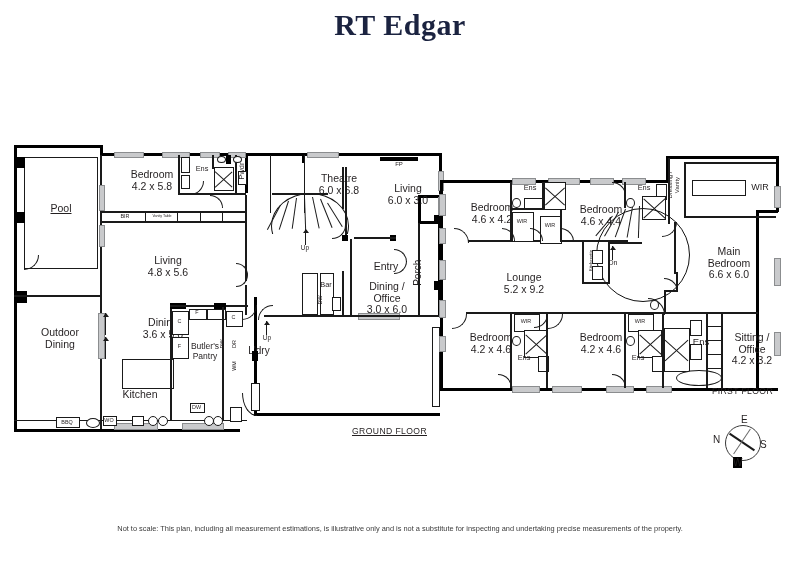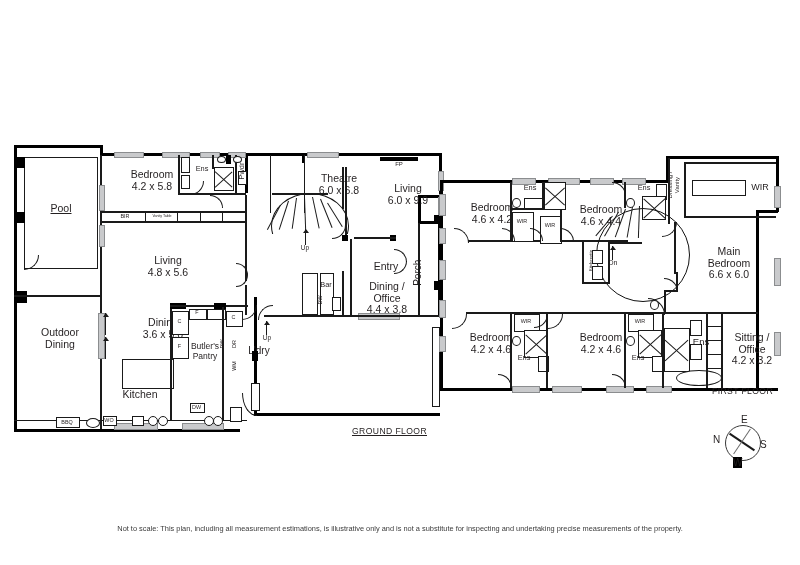--- a/index.html
+++ b/index.html
@@ -75,20 +75,21 @@
   #compass .n{left:0px;top:21px;}
   #compass .e{left:28px;top:1px;}
   #compass .s{left:47px;top:26px;}
   #compass .w{left:20px;top:44px;}
 </style>
 </head>
 <body>
 
 <div class="page">
 
+  <div id="brand-logo">RT Edgar</div>
 
   <div class="plan" id="ground-plan" style="left:14px;top:145px;width:425px;height:290px;">
 
     <div class="w" style="left:0;top:0;width:3px;height:287px;"></div>
     <div class="w" style="left:0;top:284px;width:226px;height:3px;"></div>
     <div class="w" style="left:0;top:0;width:88px;height:3px;"></div>
     <div class="w" style="left:86px;top:0;width:3px;height:10px;"></div>
     <div class="w" style="left:86px;top:8px;width:145px;height:2.5px;"></div>
     <div class="w" style="left:231px;top:8px;width:2.5px;height:40px;"></div>
     <div class="w" style="left:231px;top:8px;width:60px;height:2.5px;"></div>
@@ -241,41 +242,41 @@
     <div class="st" style="left:313px;top:58px;height:28px;transform:rotate(-32deg);transform-origin:50% 0;"></div>
     <div class="wt" style="left:258px;top:48px;width:56px;height:1.5px;"></div>
     <div class="uparrow" style="left:291px;top:84px;height:16px;"></div>
     <div class="lbl xs" style="left:281px;top:100px;width:20px;font-size:6.5px;">Up</div>
     <div class="doorR" style="left:318px;top:80px;width:13px;height:13px;"></div>
     <div class="wt" style="left:331px;top:64px;width:2px;height:30px;"></div>
     <div class="post" style="left:328px;top:90px;width:6px;height:6px;"></div>
 
     <div class="lbl" style="left:352px;top:38px;width:84px;">
       <span class="d">Living</span>
-      <span class="d">6.0 x 9.9</span>
+      <span class="d">6.0 x 3.0</span>
     </div>
     <div class="post" style="left:366px;top:12px;width:38px;height:4px;"></div>
     <div class="lbl xs" style="left:368px;top:16px;width:34px;font-size:6px;">FP</div>
     <div class="win" style="left:424px;top:26px;width:4px;height:18px;"></div>
     <div class="win" style="left:424px;top:52px;width:4px;height:16px;"></div>
     <div class="post" style="left:376px;top:90px;width:6px;height:6px;"></div>
     <div class="wt" style="left:340px;top:92px;width:42px;height:2px;"></div>
 
     <div class="lbl" style="left:348px;top:116px;width:48px;">Entry</div>
     <div class="doorTR" style="left:380px;top:104px;width:12px;height:12px;"></div>
     <div class="doorR" style="left:380px;top:116px;width:12px;height:12px;"></div>
     <div class="lbl rot90" style="left:382px;top:122px;width:44px;font-size:10px;">Porch</div>
     <div class="wt" style="left:404px;top:78px;width:2px;height:92px;"></div>
     <div class="post" style="left:420px;top:70px;width:8px;height:9px;"></div>
     <div class="post" style="left:420px;top:136px;width:8px;height:9px;"></div>
 
     <div class="lbl" style="left:340px;top:136px;width:66px;">
       <span class="d">Dining /</span>
       <span class="d">Office</span>
-      <span class="d">4.4 x 3.8</span>
+      <span class="d">3.0 x 6.0</span>
     </div>
     <div class="wt" style="left:336px;top:94px;width:2px;height:76px;"></div>
     <div class="win" style="left:344px;top:168px;width:40px;height:5px;"></div>
 
     <div class="box" style="left:288px;top:128px;width:14px;height:40px;"></div>
     <div class="box" style="left:306px;top:128px;width:12px;height:40px;"></div>
     <div class="lbl sm" style="left:302px;top:136px;width:20px;">Bar</div>
     <div class="lbl xs rot90" style="left:296px;top:152px;width:20px;">DW</div>
     <div class="box" style="left:318px;top:152px;width:7px;height:12px;"></div>
     <div class="wt" style="left:328px;top:126px;width:2px;height:44px;"></div>
@@ -367,20 +368,24 @@
     <div class="uparrow" style="left:172px;top:96px;height:14px;"></div>
     <div class="lbl xs" style="left:163px;top:110px;width:20px;font-size:7px;">Dn</div>
 
     <div class="wt" style="left:142px;top:92px;width:2px;height:42px;"></div>
     <div class="wt" style="left:142px;top:132px;width:28px;height:2px;"></div>
     <div class="wt" style="left:168px;top:92px;width:2px;height:42px;"></div>
     <div class="box" style="left:152px;top:100px;width:9px;height:12px;"></div>
     <div class="box" style="left:152px;top:116px;width:9px;height:12px;"></div>
     <div class="lbl rot90" style="left:126px;top:108px;width:48px;font-size:4.2px;line-height:5px;">Kitchenette</div>
 
+    <div class="lbl" style="left:42px;top:122px;width:84px;">
+      <span class="d">Lounge</span>
+      <span class="d">5.2 x 9.2</span>
+    </div>
 
     <div class="wt" style="left:228px;top:8px;width:2px;height:66px;"></div>
     <div class="lbl rot90" style="left:206px;top:28px;width:56px;font-size:6px;line-height:7px;white-space:pre-line;">Dressing /
 Vanity</div>
 
     <div class="wt" style="left:244px;top:12px;width:2px;height:56px;"></div>
     <div class="wt" style="left:244px;top:12px;width:92px;height:2px;"></div>
     <div class="wt" style="left:244px;top:66px;width:92px;height:2px;"></div>
     <div class="box" style="left:252px;top:30px;width:52px;height:14px;"></div>
     <div class="lbl" style="left:302px;top:32px;width:36px;font-size:9px;">WIR</div>

